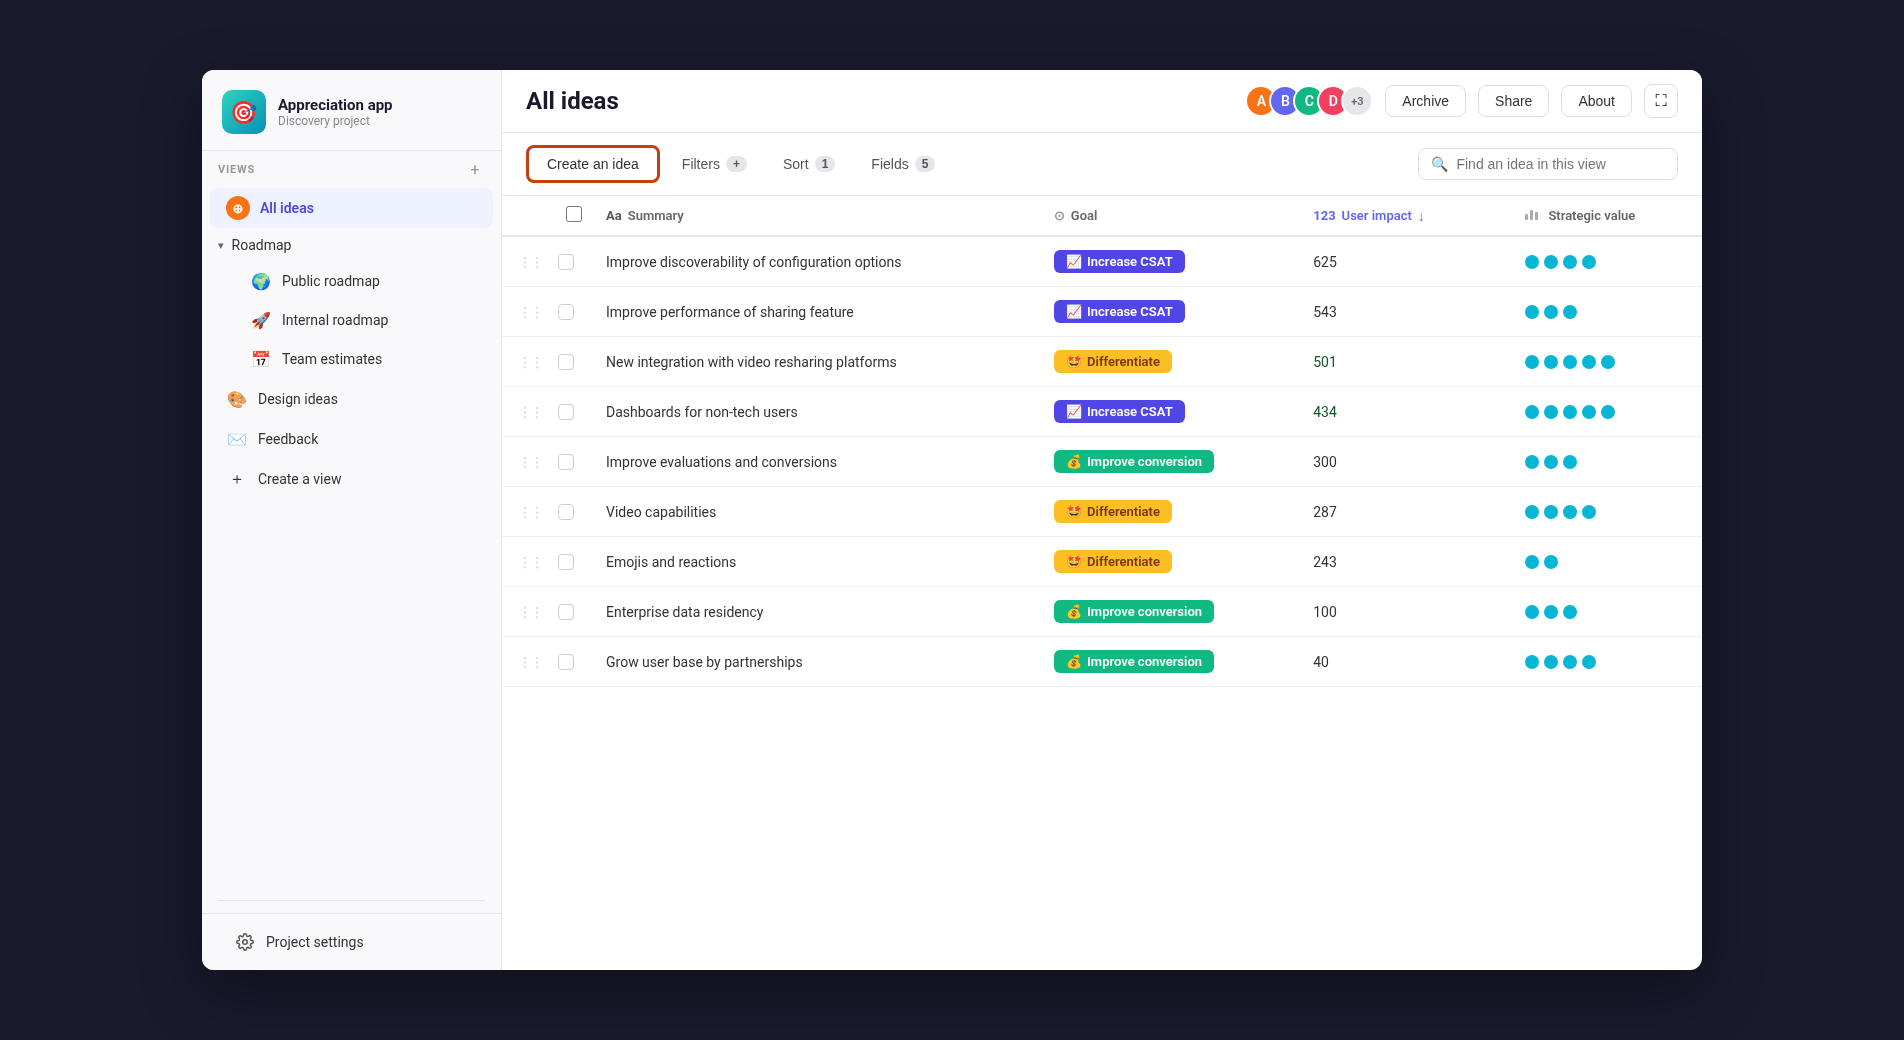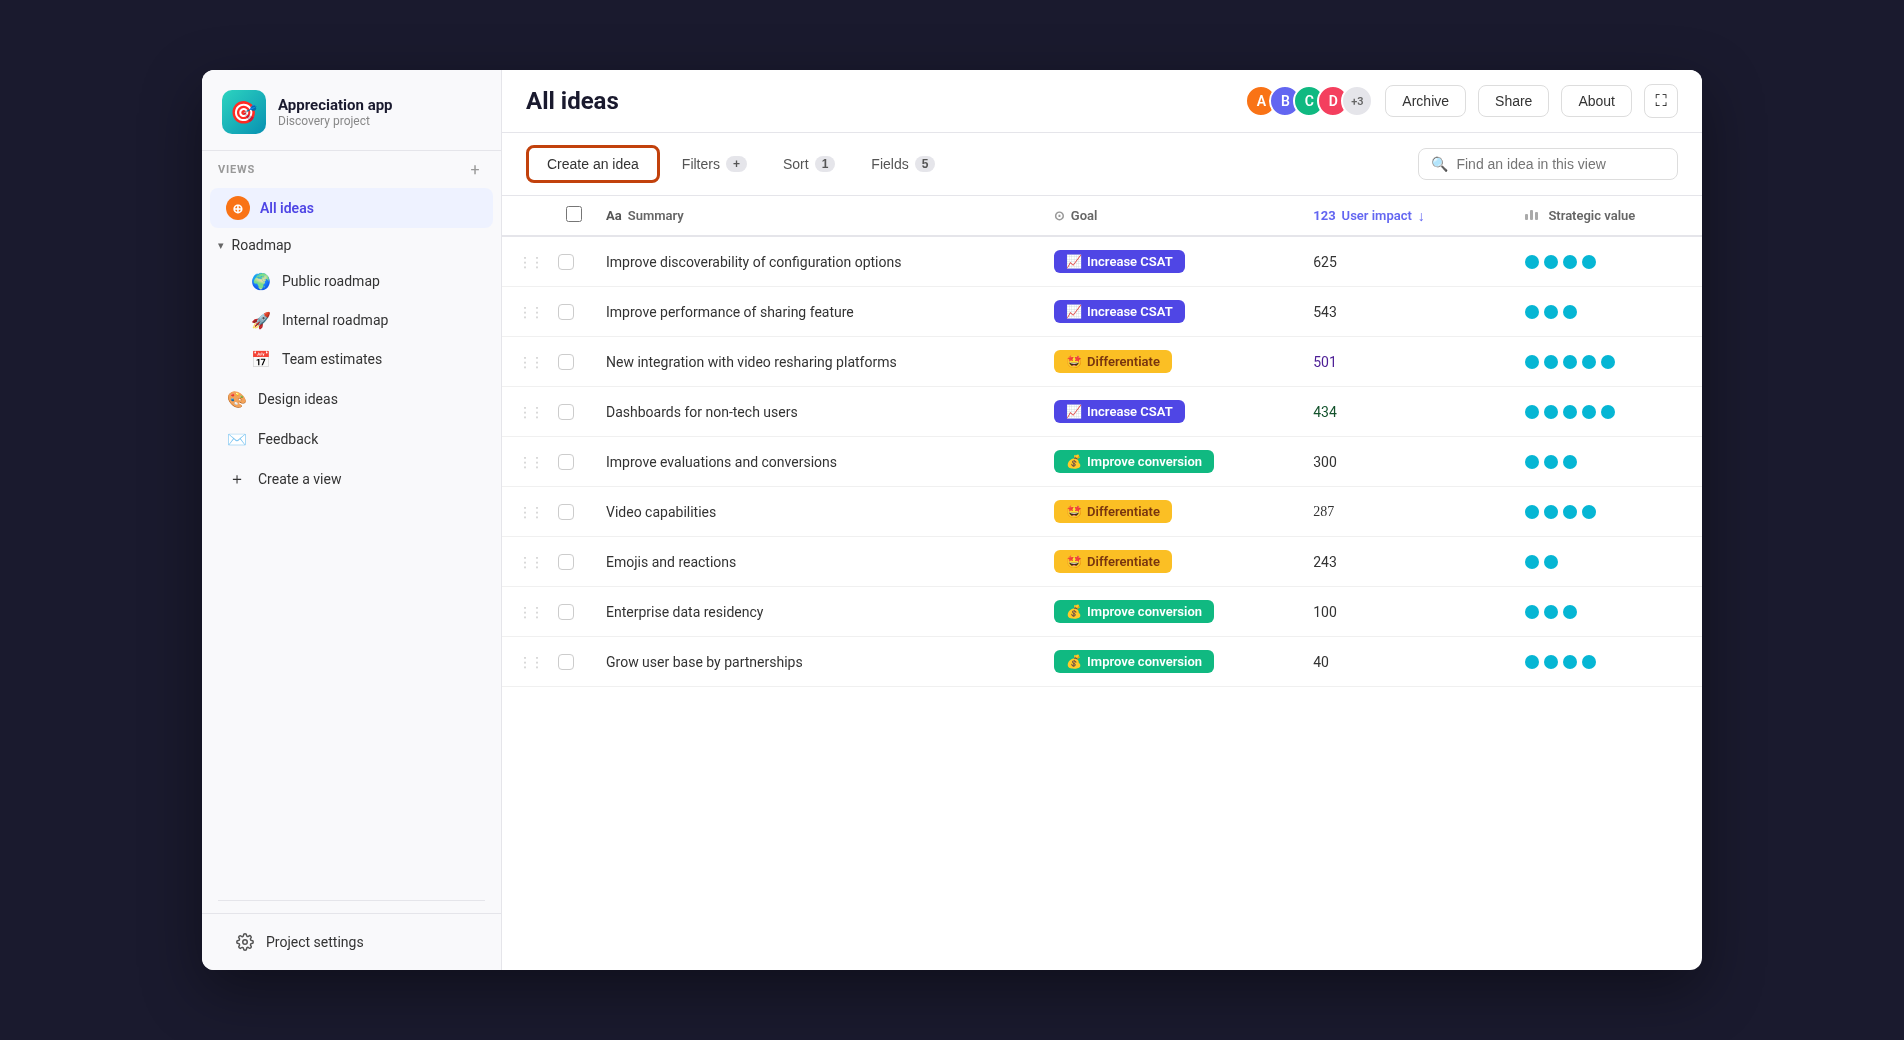--- a/index.html
+++ b/index.html
@@ -609,21 +609,21 @@
     <td>
       <div class="row-checkbox"></div>
     </td>
     <td>New integration with video resharing platforms</td>
     <td>
       <span class="tag tag-differentiate">
         <span>🤩</span>
         <span>Differentiate</span>
       </span>
     </td>
-    <td style="color:#4c1d95;font-size:14px;">501</td>
+    <td style="color:#14532d;font-size:14px;">501</td>
     <td>
       <div class="dots-group">
         <div class="dot"></div>
                   <div class="dot"></div>
                   <div class="dot"></div>
                   <div class="dot"></div>
                   <div class="dot"></div>
       </div>
     </td>
   </tr>
@@ -682,21 +682,21 @@
     <td>
       <div class="row-checkbox"></div>
     </td>
     <td>Video capabilities</td>
     <td>
       <span class="tag tag-differentiate">
         <span>🤩</span>
         <span>Differentiate</span>
       </span>
     </td>
-    <td style="color:#333;font-size:14px;font-family:Liberation Serif, serif;">287</td>
+    <td style="color:#333;font-size:14px;">287</td>
     <td>
       <div class="dots-group">
         <div class="dot"></div>
                   <div class="dot"></div>
                   <div class="dot"></div>
                   <div class="dot"></div>
       </div>
     </td>
   </tr>
             <tr>

